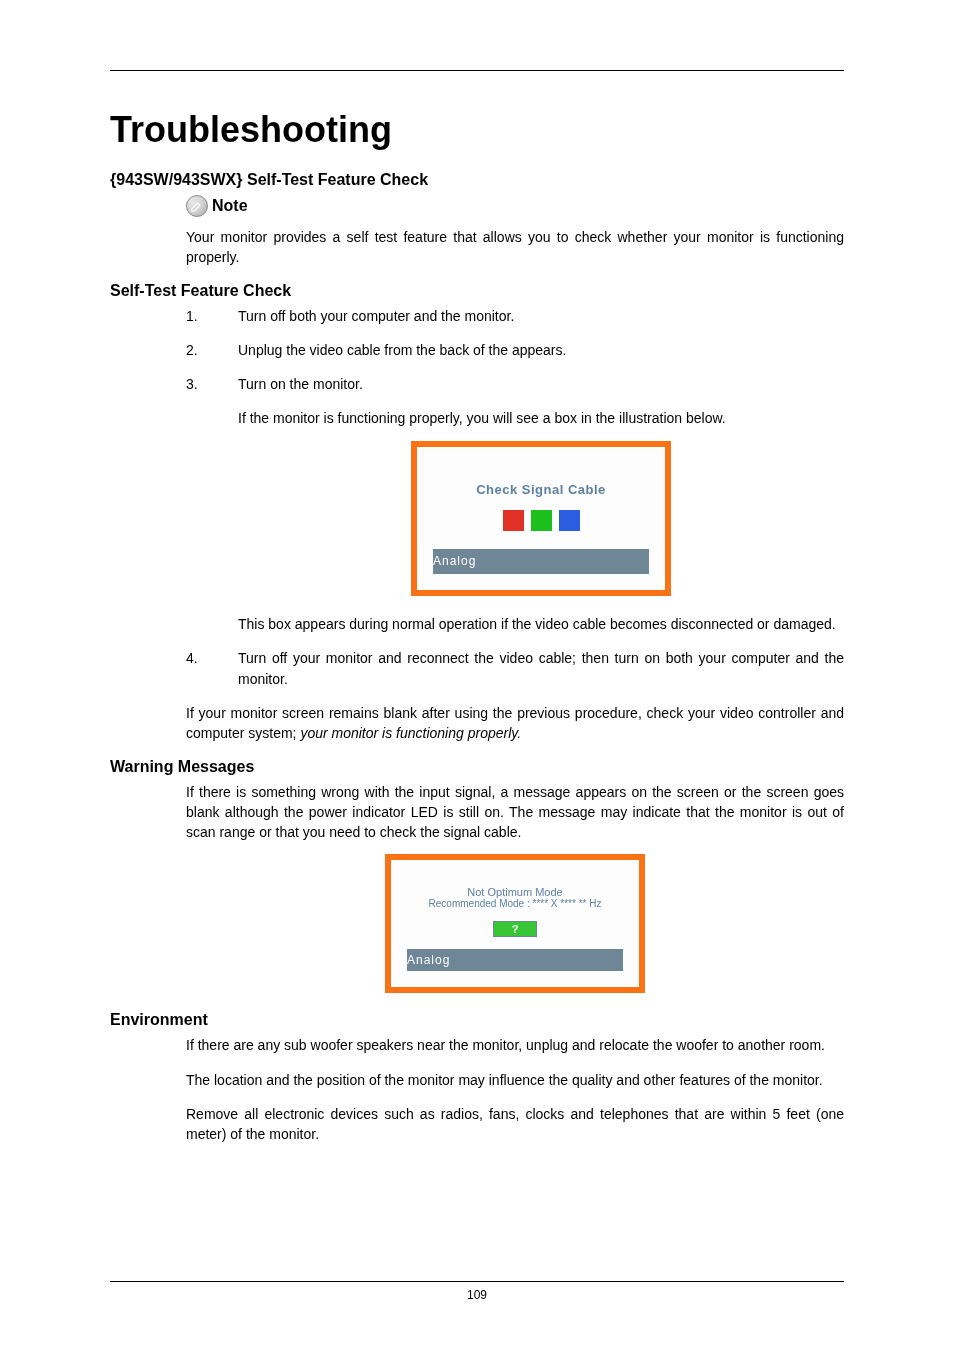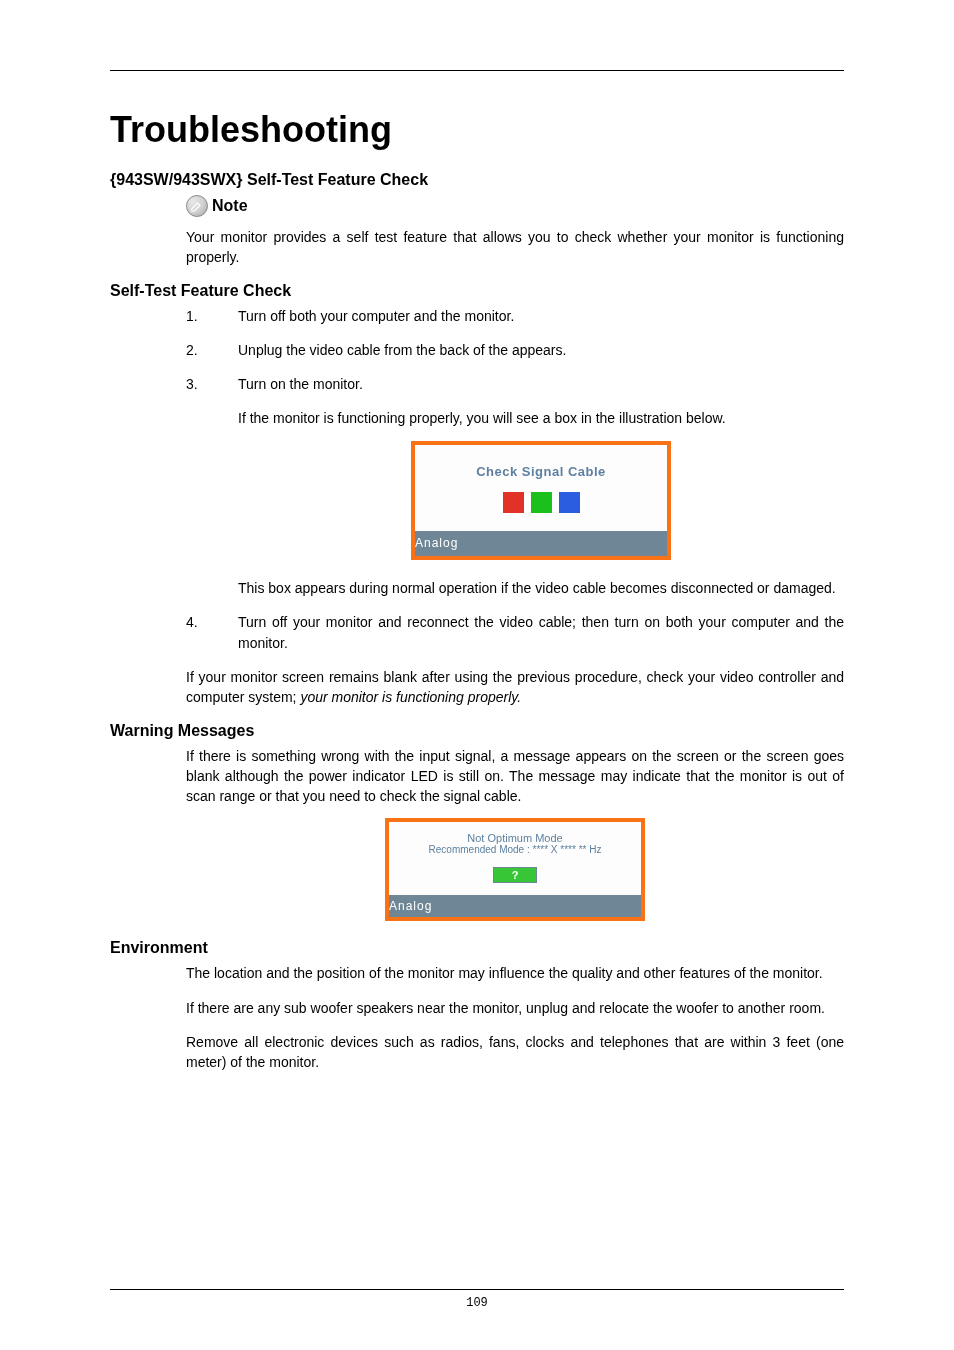--- a/index.html
+++ b/index.html
@@ -90,24 +90,24 @@
     margin-top: 14px;
     text-align: justify;
   }
   .fig-wrap {
     display: flex;
     justify-content: center;
     margin: 12px 0 18px 0;
   }
   .osd-box {
     width: 260px;
-    border: 4px solid #f97316;
+    border: 6px solid #f97316;
     background: #fdfdfd;
     box-sizing: border-box;
-    padding: 0;
+    padding: 16px;
   }
   .osd-inner {
     padding: 18px 10px 14px 10px;
     text-align: center;
   }
   .osd-title {
     color: #5e80a0;
     font-size: 13px;
     font-weight: bold;
     letter-spacing: 0.5px;
@@ -155,22 +155,21 @@
     font-weight: bold;
     padding: 1px 18px;
     border: 1px solid #6f8697;
     margin-bottom: 4px;
   }
   .italic { font-style: italic; }
   .footer {
     position: absolute;
     left: 110px;
     right: 110px;
-    bottom: 40px;
-    font-family: Liberation Mono, monospace;
+    bottom: 48px;
   }
   .bottom-rule {
     border-top: 1px solid #000;
     height: 0;
     margin-bottom: 6px;
   }
   .page-num {
     text-align: center;
     font-size: 12px;
   }
@@ -263,23 +262,23 @@
           <div class="q-btn">?</div>
         </div>
         <div class="osd-footer">Analog</div>
       </div>
     </div>
   </div>
 
   <div class="h2">Environment</div>
 
   <div class="body-block">
+    <p class="para">If there are any sub woofer speakers near the monitor, unplug and relocate the woofer to another room.</p>
     <p class="para">The location and the position of the monitor may influence the quality and other features of the monitor.</p>
-    <p class="para">If there are any sub woofer speakers near the monitor, unplug and relocate the woofer to another room.</p>
-    <p class="para">Remove all electronic devices such as radios, fans, clocks and telephones that are within 3 feet (one meter) of the monitor.</p>
+    <p class="para">Remove all electronic devices such as radios, fans, clocks and telephones that are within 5 feet (one meter) of the monitor.</p>
   </div>
 
   <div class="footer">
     <div class="bottom-rule"></div>
     <div class="page-num">109</div>
   </div>
 
 </div>
 
 </body></html>

